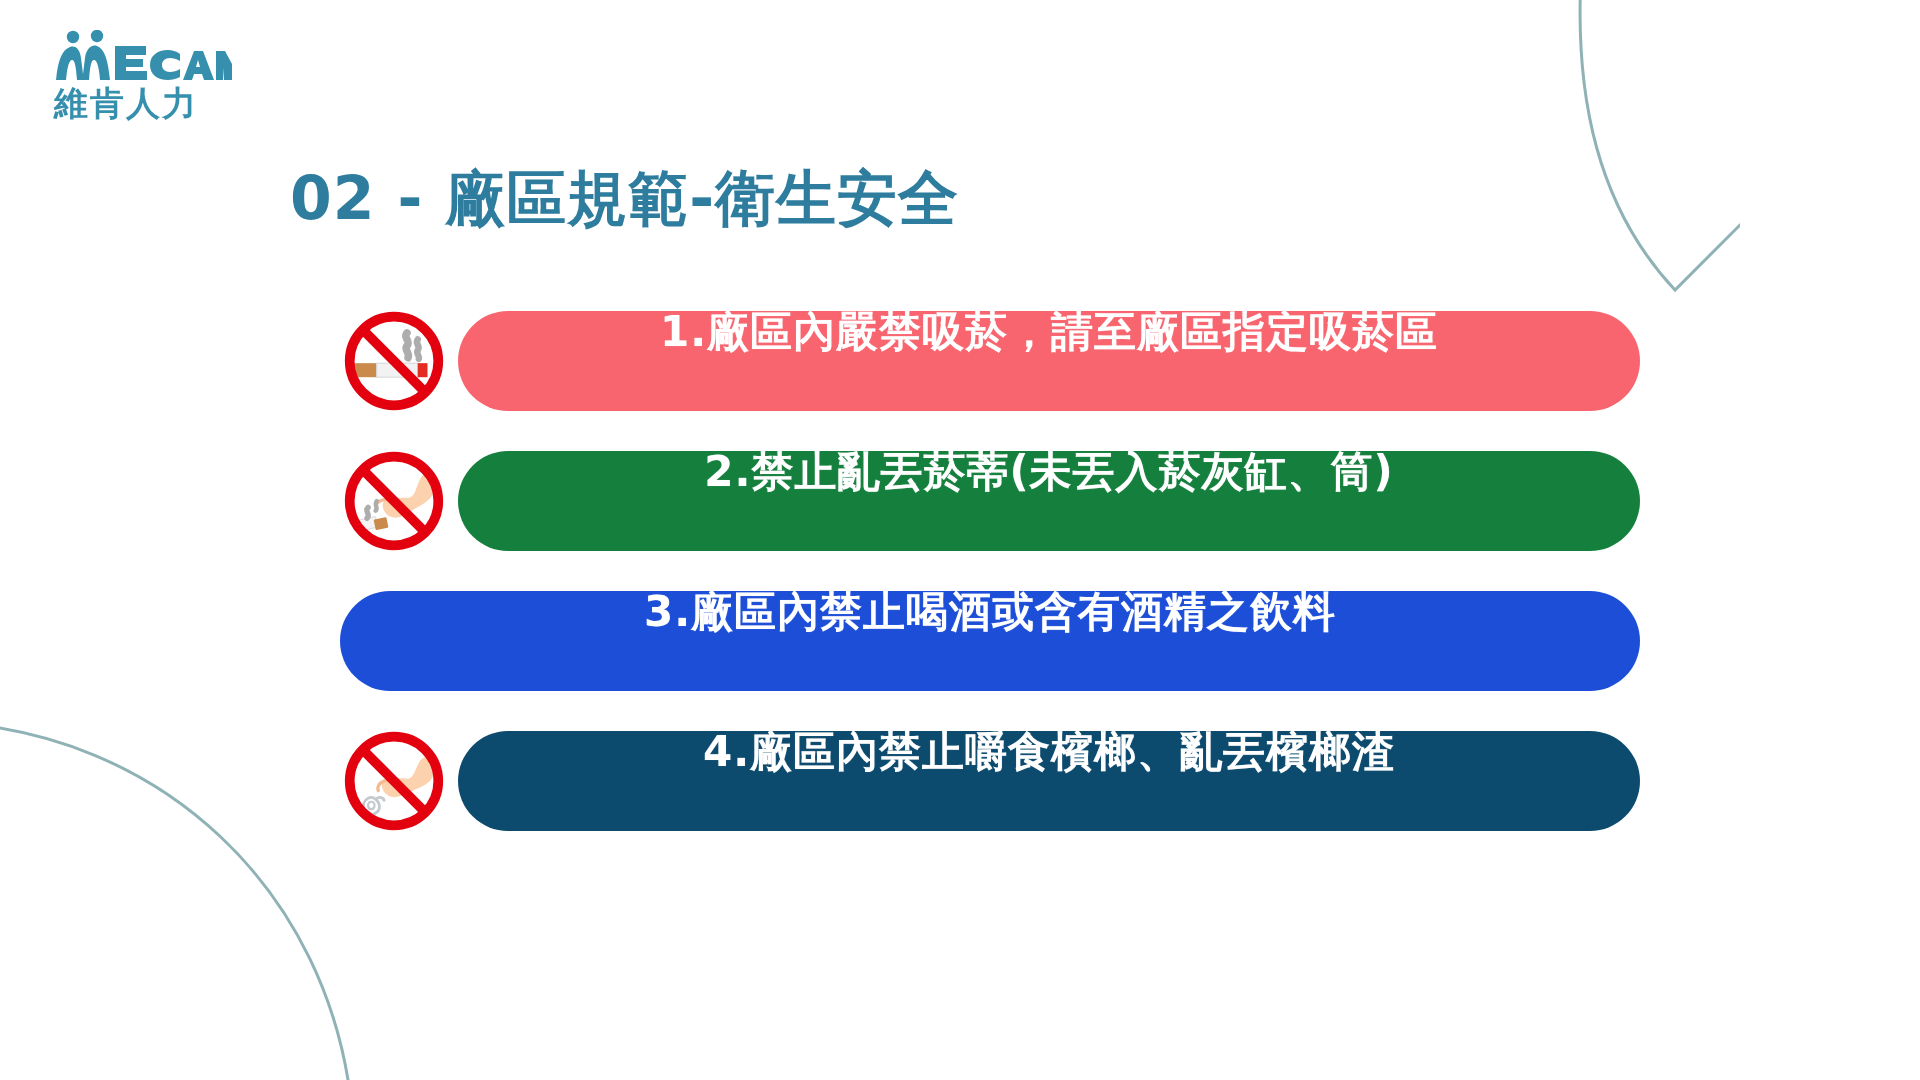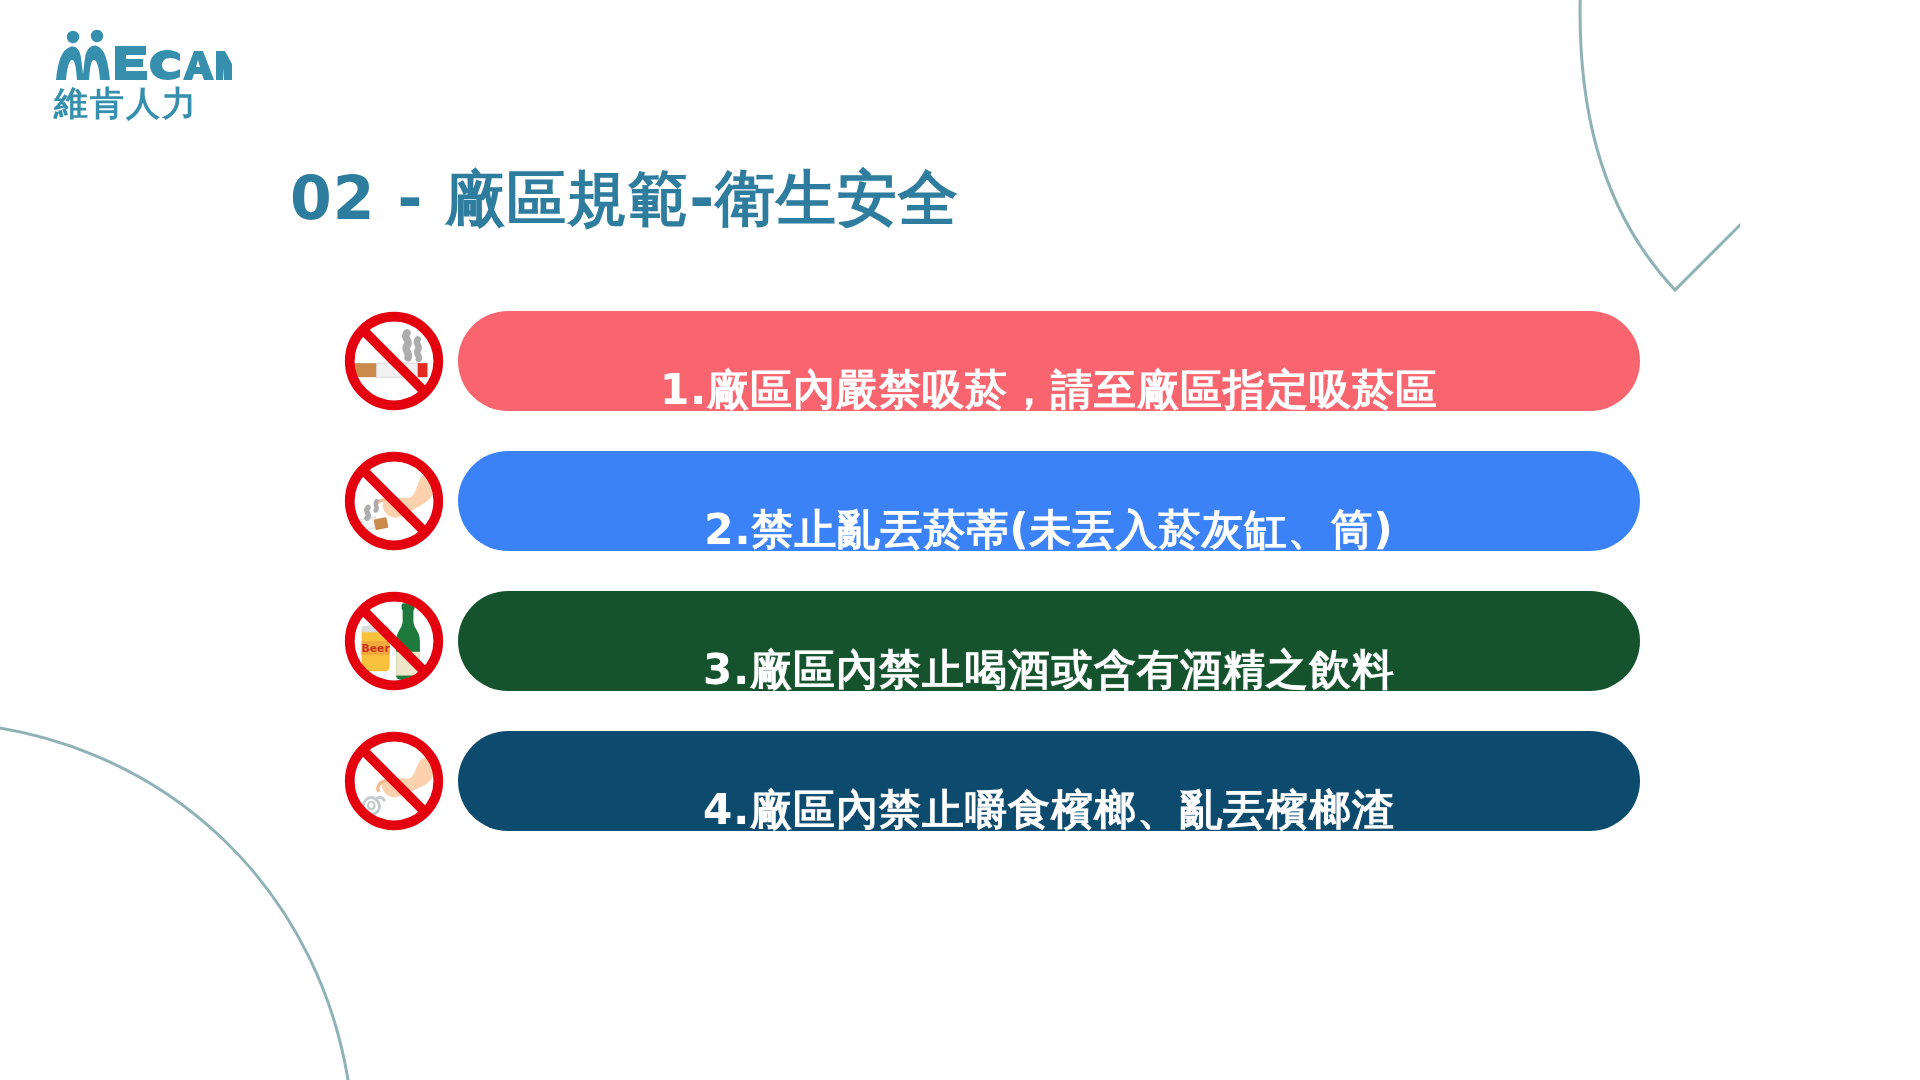--- a/index.html
+++ b/index.html
@@ -83,21 +83,21 @@
     width: 108px;
     height: 108px;
     margin-right: 10px;
   }
   .rule-icon svg { display: block; }
   .rule-pill {
     flex: 1 1 auto;
     height: 100px;
     border-radius: 52px;
     display: flex;
-    align-items: flex-end;
+    align-items: flex-start;
     justify-content: center;
     box-sizing: border-box;
     padding: 0 34px;
   }
   .rule-text {
     color: #ffffff;
     font-size: 42px;
     font-weight: 900;
     letter-spacing: 1px;
     white-space: nowrap;
@@ -180,61 +180,45 @@
           <rect x="18" y="66" width="16" height="10" rx="1" fill="#f4f4f4" stroke="#ddd" stroke-width="1" transform="rotate(-12 26 71)"></rect>
           <rect x="32" y="66" width="12" height="10" rx="1" fill="#c98a4b" transform="rotate(-12 38 71)"></rect>
 
           <path d="M26 56 C22 60 29 62 25 66" fill="none" stroke="#adadad" stroke-width="5" stroke-linecap="round"></path>
           <path d="M34 50 C31 54 36 56 33 59" fill="none" stroke="#adadad" stroke-width="4" stroke-linecap="round"></path>
 
           <circle cx="50" cy="50" r="41" fill="none" stroke="#e3000f" stroke-width="9"></circle>
           <line x1="21" y1="21" x2="79" y2="79" stroke="#e3000f" stroke-width="9"></line>
         </svg>
       </div>
-      <div class="rule-pill" style="background:#3b82f6">
+      <div class="rule-pill" style="background:#15803d">
         <span class="rule-text">2.禁止亂丟菸蒂(未丟入菸灰缸、筒)</span>
+      </div>
+    </div>
+
+    <div class="rule-row">
+      <div class="rule-pill" style="background:#1d4ed8">
+        <span class="rule-text">3.廠區內禁止喝酒或含有酒精之飲料</span>
       </div>
     </div>
 
     <div class="rule-row">
       <div class="rule-icon">
         <svg width="108" height="108" viewBox="0 0 100 100">
 
-          <rect x="20" y="36" width="26" height="42" rx="4" fill="#f9c23c"></rect>
-          <rect x="20" y="36" width="26" height="6" rx="3" fill="#dcdcdc"></rect>
-          <rect x="20" y="50" width="26" height="13" fill="#f2a93b"></rect>
-          <text x="33" y="60" font-size="10" font-weight="bold" fill="#d0301f" text-anchor="middle" font-family="'DejaVu Sans',sans-serif">Beer</text>
-
-          <path d="M58 18 L68 18 L68 32 C68 38 74 41 74 50 L74 82 C74 85 72 86 69 86 L57 86 C54 86 52 85 52 82 L52 50 C52 41 58 38 58 32 Z" fill="#1e7a3c"></path>
-          <rect x="52" y="60" width="22" height="22" fill="#efe6c9"></rect>
-          <rect x="57" y="15" width="12" height="7" rx="2" fill="#1e7a3c"></rect>
+          <path d="M86 30 C92 38 87 50 76 55 L56 64 C48 67 41 63 39 56 C37 50 43 45 50 47 L63 48 C69 46 69 40 73 33 C76 27 83 26 86 30 Z" fill="#fcd2ae"></path>
+          <path d="M50 47 L41 50 C35 52 34 57 36 60" fill="none" stroke="#f3bb91" stroke-width="3"></path>
+
+          <path d="M26 66 C22 68 20 73 23 77 C25 81 31 82 34 79 C38 76 37 70 33 67 C31 65 28 65 26 66 Z" fill="none" stroke="#c4c9cd" stroke-width="2.5"></path>
+          <path d="M27 70 C25 72 26 76 29 76 C32 76 33 72 31 70 C30 69 28 69 27 70 Z" fill="none" stroke="#c4c9cd" stroke-width="2"></path>
+          <path d="M33 67 C36 64 41 65 41 69" fill="none" stroke="#c4c9cd" stroke-width="2.5"></path>
 
           <circle cx="50" cy="50" r="41" fill="none" stroke="#e3000f" stroke-width="9"></circle>
           <line x1="21" y1="21" x2="79" y2="79" stroke="#e3000f" stroke-width="9"></line>
         </svg>
       </div>
-      <div class="rule-pill" style="background:#14532d">
-        <span class="rule-text">3.廠區內禁止喝酒或含有酒精之飲料</span>
-      </div>
-    </div>
-
-    <div class="rule-row">
-      <div class="rule-icon">
-        <svg width="108" height="108" viewBox="0 0 100 100">
-
-          <path d="M86 30 C92 38 87 50 76 55 L56 64 C48 67 41 63 39 56 C37 50 43 45 50 47 L63 48 C69 46 69 40 73 33 C76 27 83 26 86 30 Z" fill="#fcd2ae"></path>
-          <path d="M50 47 L41 50 C35 52 34 57 36 60" fill="none" stroke="#f3bb91" stroke-width="3"></path>
-
-          <path d="M26 66 C22 68 20 73 23 77 C25 81 31 82 34 79 C38 76 37 70 33 67 C31 65 28 65 26 66 Z" fill="none" stroke="#c4c9cd" stroke-width="2.5"></path>
-          <path d="M27 70 C25 72 26 76 29 76 C32 76 33 72 31 70 C30 69 28 69 27 70 Z" fill="none" stroke="#c4c9cd" stroke-width="2"></path>
-          <path d="M33 67 C36 64 41 65 41 69" fill="none" stroke="#c4c9cd" stroke-width="2.5"></path>
-
-          <circle cx="50" cy="50" r="41" fill="none" stroke="#e3000f" stroke-width="9"></circle>
-          <line x1="21" y1="21" x2="79" y2="79" stroke="#e3000f" stroke-width="9"></line>
-        </svg>
-      </div>
       <div class="rule-pill" style="background:#0c4a6e">
         <span class="rule-text">4.廠區內禁止嚼食檳榔、亂丟檳榔渣</span>
       </div>
     </div>
 
   </div>
 </div>
 
 </body></html>

